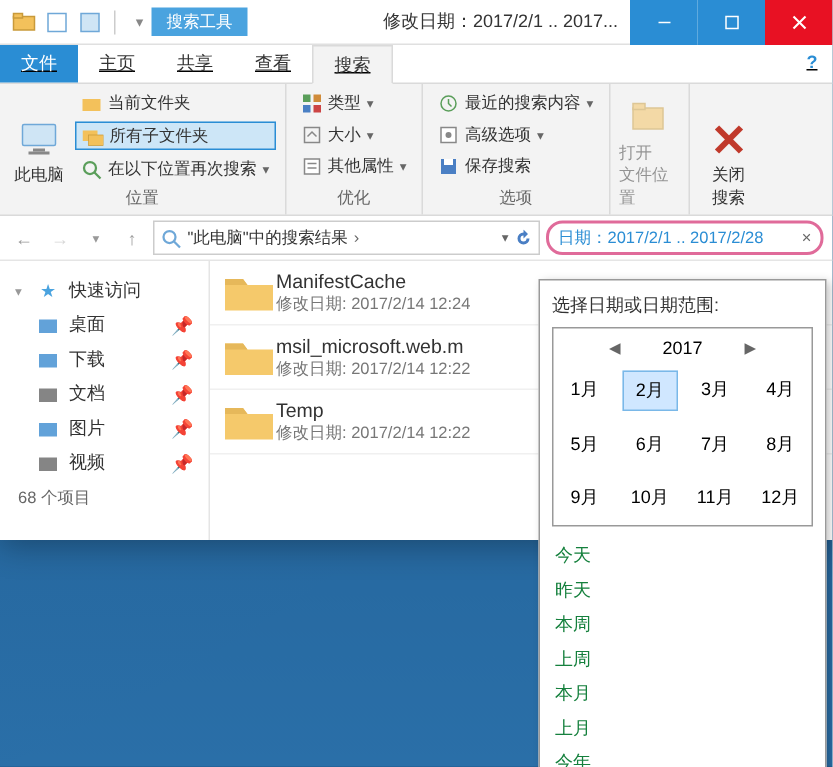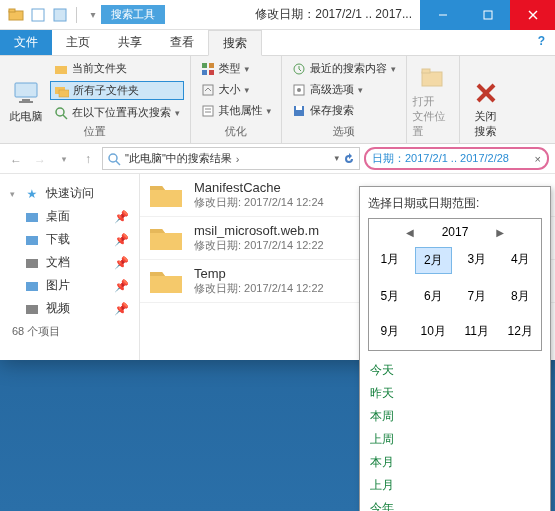--- a/index.html
+++ b/index.html
@@ -15,21 +15,21 @@
 .titlebar-center { flex: 1; display: flex; justify-content: flex-start; }
 .tool-tab { background: #4aa3df; color: #fff; padding: 2px 10px; font-size: 11px; border-radius: 0; }
 .titlebar-right { display: flex; align-items: center; }
 .title-text { font-size: 12px; color: #333; padding: 0 8px; max-width: 180px; white-space: nowrap; overflow: hidden; }
 .win-btns { display: flex; }
 .win-btn { width: 45px; height: 30px; display: flex; align-items: center; justify-content: center; color: #666; }
 .win-btn.close { background: #e81123; color: #fff; }
 .win-btn.min, .win-btn.max { background: #2a8dd4; color: #fff; }
 
 
-.tabs { height: 26px; background: #fff; display: flex; align-items: stretch; border-bottom: 1px solid #dadada; }
+.tabs { height: 26px; background: #fff; display: flex; align-items: stretch; border-bottom: 1px solid #dadada; text-decoration: underline; }
 .tabs .file-tab { background: #2a8dd4; color: #fff; padding: 4px 14px; font-size: 12px; }
 .tabs .tab { padding: 4px 14px; font-size: 12px; color: #333; }
 .tabs .tab.active { background: #f3f3f3; border: 1px solid #dadada; border-bottom: 1px solid #f3f3f3; margin-bottom: -1px; }
 .tabs .help { margin-left: auto; padding: 4px 10px; color: #2a8dd4; font-weight: bold; }
 
 
 .ribbon { height: 88px; background: #f3f3f3; display: flex; border-bottom: 1px solid #dadada; }
 .rgroup { display: flex; flex-direction: column; padding: 4px 6px; border-right: 1px solid #dadada; }
 .rgroup-body { flex: 1; display: flex; gap: 4px; }
 .rgroup-label { text-align: center; font-size: 11px; color: #666; }
@@ -54,21 +54,21 @@
 .content { flex: 1; display: flex; overflow: hidden; }
 .nav-pane { width: 140px; border-right: 1px solid #e5e5e5; padding: 8px 4px; }
 .nav-item { display: flex; align-items: center; gap: 6px; padding: 3px 6px; font-size: 12px; color: #333; }
 .nav-item.header { color: #333; font-weight: normal; }
 .nav-item .caret { color: #999; font-size: 9px; width: 8px; }
 .nav-item .nico { width: 16px; height: 16px; display: inline-flex; align-items: center; justify-content: center; }
 .star { color: #4aa3df; }
 .item-count { padding: 4px 8px; font-size: 11px; color: #666; }
 
 .file-list { flex: 1; overflow: hidden; }
-.file-row { display: flex; align-items: center; gap: 10px; padding: 6px 8px; border-bottom: 1px solid #f0f0f0; }
+.file-row { display: flex; align-items: center; padding: 6px 8px; border-bottom: 1px solid #f0f0f0; }
 .folder-ico { width: 36px; height: 30px; }
 .file-meta { flex: 1; overflow: hidden; }
 .file-name { font-size: 13px; color: #333; white-space: nowrap; overflow: hidden; text-overflow: ellipsis; }
 .file-date { font-size: 11px; color: #777; }
 .file-pin { color: #999; }
 
 
 .dropdown { position: absolute; top: 186px; left: 359px; width: 192px; background: #fff; border: 1px solid #999; box-shadow: 2px 2px 6px rgba(0,0,0,0.25); padding: 8px; font-size: 12px; }
 .dd-title { color: #333; margin-bottom: 6px; }
 .cal { border: 1px solid #999; padding: 6px 2px; }

